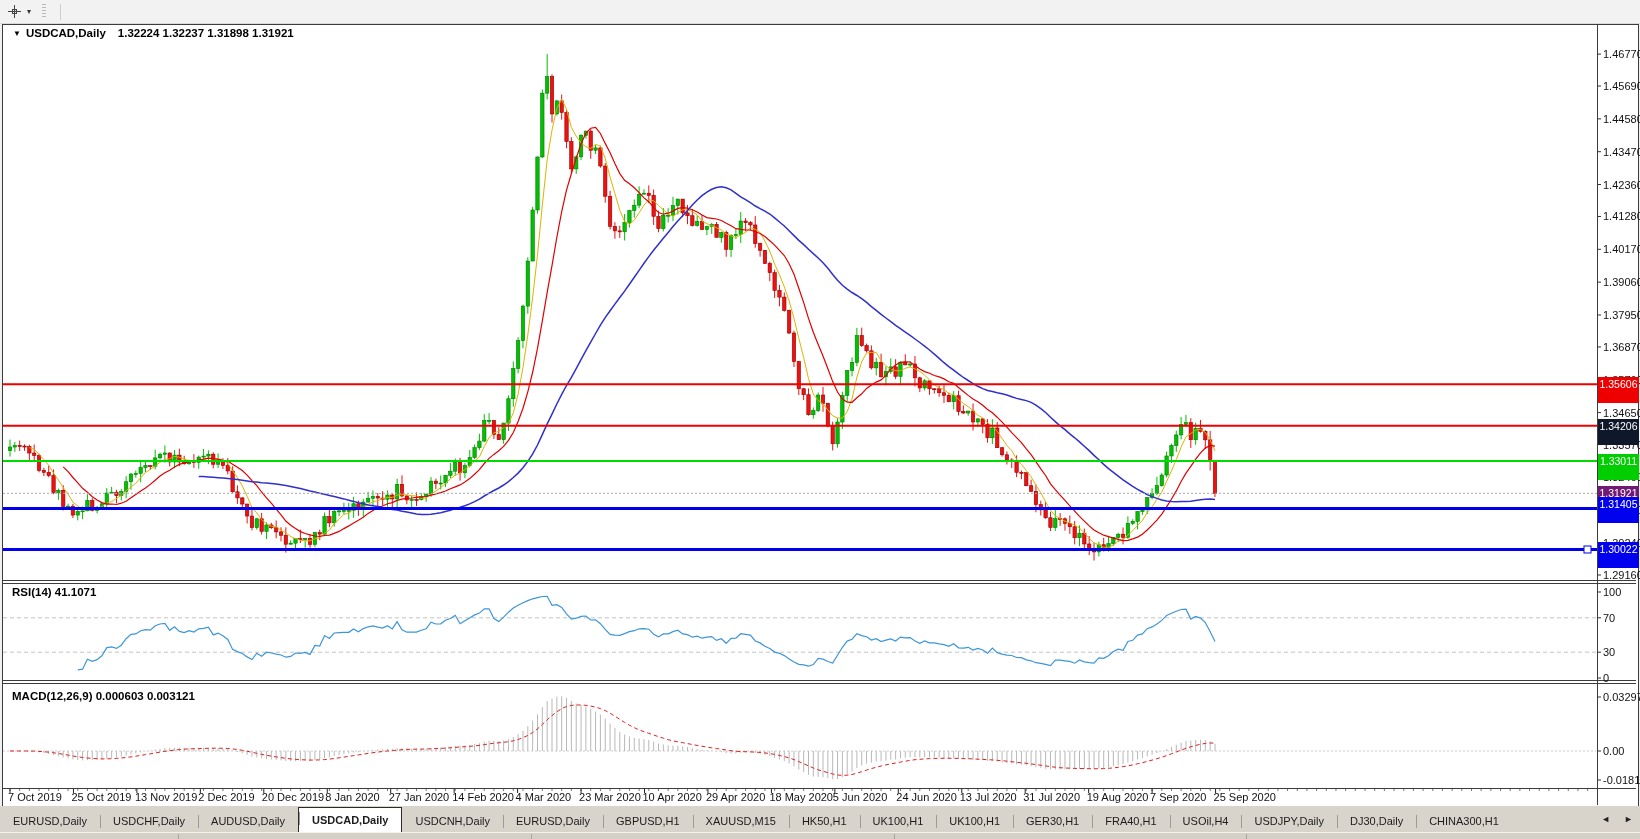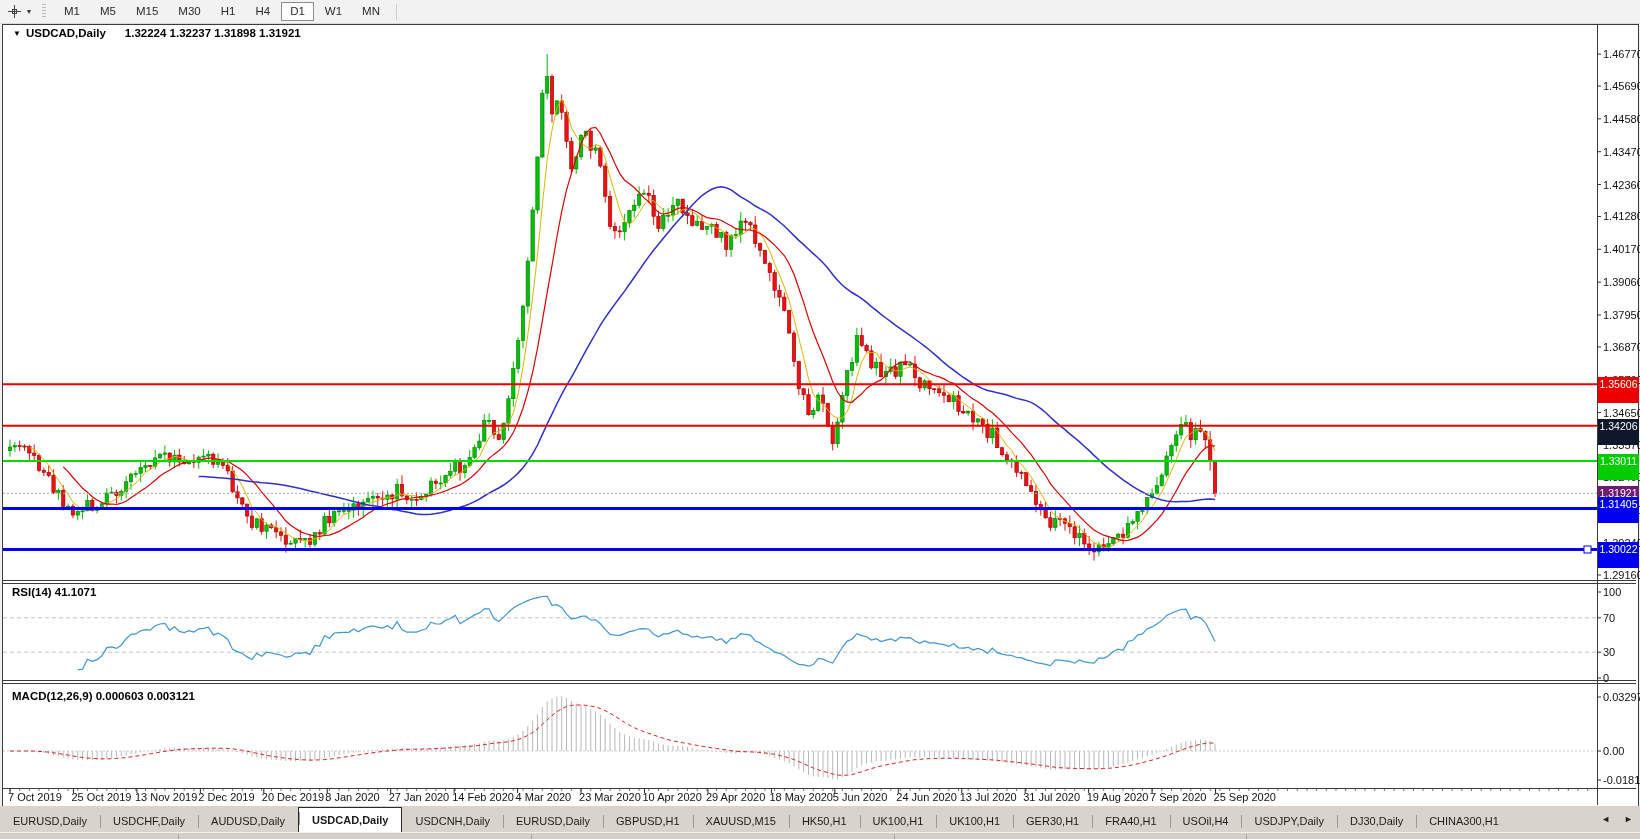--- a/index.html
+++ b/index.html
@@ -17,21 +17,21 @@
           border:1px solid transparent;font-size:11.5px}
   .tf-btn.active{background:#fdfdfd;border:1px solid #8c8c8c}
   .tb-sep{width:1px;height:16px;background:#cfcfcf;margin:0 6px}
   
   .chart-window{position:absolute;left:2px;top:24px;width:1635px;height:781px;
                 background:#ffffff;border:1px solid #3c3c3c}
   #chart-svg{position:absolute;left:0;top:0;width:1640px;height:806px;pointer-events:none;z-index:2}
   svg text{font-family:"Liberation Sans",sans-serif;font-size:11px;fill:#111}
   .chart-title{position:absolute;left:13px;top:27px;z-index:3;font-size:11.5px;font-weight:700;color:#000}
   .chart-title .dd{font-size:8px;margin-right:5px;vertical-align:1px}
-  .chart-title .ohlc{margin-left:19px;font-weight:700}
+  .chart-title .ohlc{margin-left:12px;font-weight:700}
   .pane-label{position:absolute;z-index:3;font-size:11.5px;font-weight:700;color:#000}
   #rsi-label{left:12px;top:586px}
   #macd-label{left:12px;top:690px}
   #price-tags{position:absolute;left:0;top:0;z-index:4}
   .price-tag{position:absolute;left:1598px;width:41px;height:26px;line-height:14px;
              color:#fff;font-size:10.5px;text-align:center}
   
   .tabs-bar{position:absolute;left:0;top:806px;width:1640px;height:26px;background:#d8d4cb;
             display:flex;align-items:flex-end;z-index:1}
   #tabs-list{display:flex;align-items:flex-end;height:26px;overflow:hidden;flex:1}
@@ -53,31 +53,20 @@
 <div class="toolbar">
   <div class="tool-icon">
     <svg width="15" height="15" viewBox="0 0 15 15">
       <line x1="7.5" y1="1" x2="7.5" y2="14" stroke="#444" stroke-width="1"></line>
       <line x1="1" y1="7.5" x2="14" y2="7.5" stroke="#444" stroke-width="1"></line>
       <rect x="5.5" y="5.5" width="4" height="4" fill="none" stroke="#444"></rect>
     </svg>
   </div>
   <div class="tool-dd">▾</div>
   <div class="grip"></div>
-  <div id="tf-buttons">
-      <div class="tf-btn">M1</div>
-      <div class="tf-btn">M5</div>
-      <div class="tf-btn">M15</div>
-      <div class="tf-btn">M30</div>
-      <div class="tf-btn">H1</div>
-      <div class="tf-btn">H4</div>
-      <div class="tf-btn active">D1</div>
-      <div class="tf-btn">W1</div>
-      <div class="tf-btn">MN</div>
-    </div>
   <div class="tb-sep"></div>
 </div>
 
 <div class="chart-window"></div>
 
 <svg id="chart-svg">
     <defs>
       <clipPath id="cm">
         <rect x="3" y="25" width="1593" height="556"></rect>
       </clipPath>

